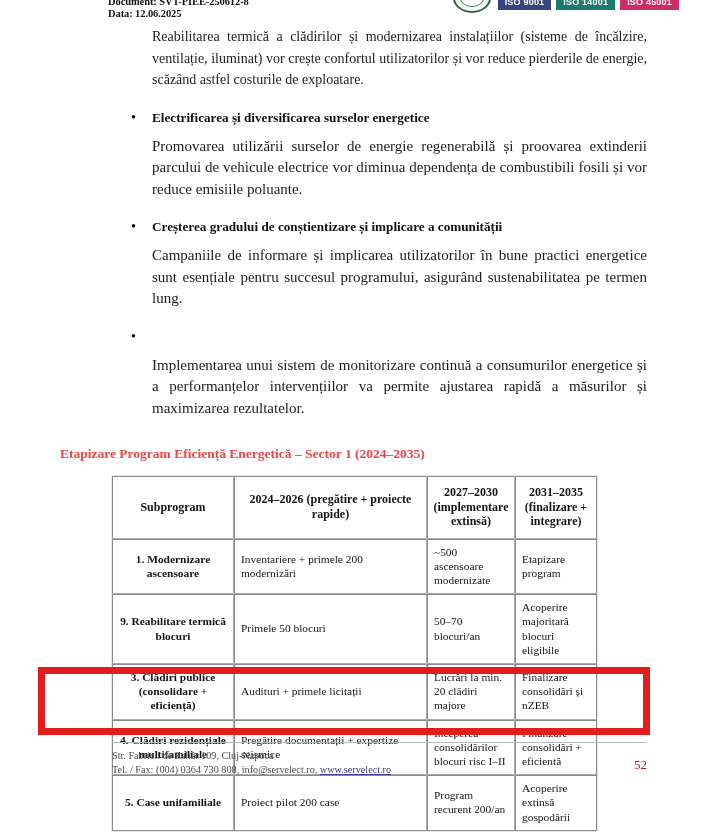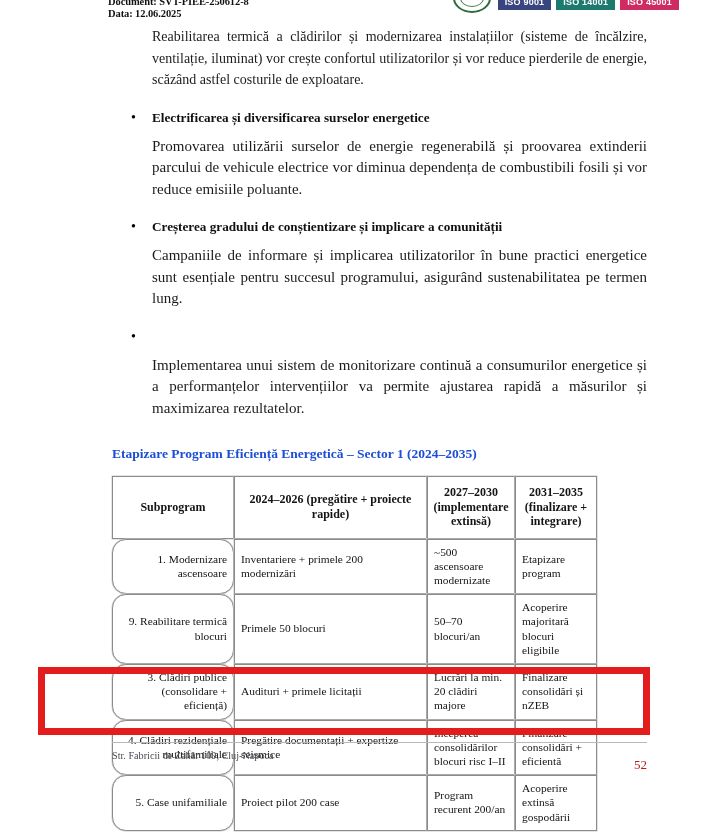--- a/index.html
+++ b/index.html
@@ -120,25 +120,25 @@
   .bullet-body {
     margin: 8px 60px 0 152px;
     font-size: 15px;
     line-height: 21.5px;
     text-align: justify;
     color: #1b1b1b;
   }
 
   
   .table-title {
-    margin: 26px 60px 0 112px;
+    margin: 26px 60px 0 60px;
     font-weight: bold;
     font-size: 13.5px;
     line-height: 18px;
-    color: #1d4ed8;
+    color: #ef4444;
   }
   .tbl-wrap {
     margin: 13px 0 0 112px;
     width: 485px;
   }
   table.etapizare {
     border-collapse: separate;
     border-spacing: 0;
     width: 485px;
     table-layout: fixed;
@@ -155,23 +155,22 @@
     background: #ffffff;
   }
   table.etapizare th {
     text-align: center;
     font-weight: bold;
     font-size: 12px;
     line-height: 14.5px;
     padding: 8px 4px 9px 4px;
   }
   td.c-sub {
-    font-weight: normal;
-    text-align: right;
-    border-radius: 14px;
+    font-weight: bold;
+    text-align: center;
   }
   td.c-mid { text-align: left; }
   td.c-small { text-align: left; font-size: 11.2px; }
 
   col.col-sub   { width: 122px; }
   col.col-p1    { width: 193px; }
   col.col-p2    { width: 88px; }
   col.col-p3    { width: 82px; }
 
   
@@ -313,16 +312,17 @@
   </div>
 </div>
 
 <div class="highlight-box"></div>
 
 <div class="footer">
   <div class="footer-rule"></div>
   <div class="footer-inner">
     <div class="footer-addr">
       <div>Str. Fabricii de Zahăr 109, Cluj-Napoca</div>
+      <div><span>Tel. / Fax: (004) 0364 730 808, info@servelect.ro, </span><span class="footer-link">www.servelect.ro</span></div>
     </div>
     <div class="page-num">52</div>
   </div>
 </div>
 
 </body></html>

